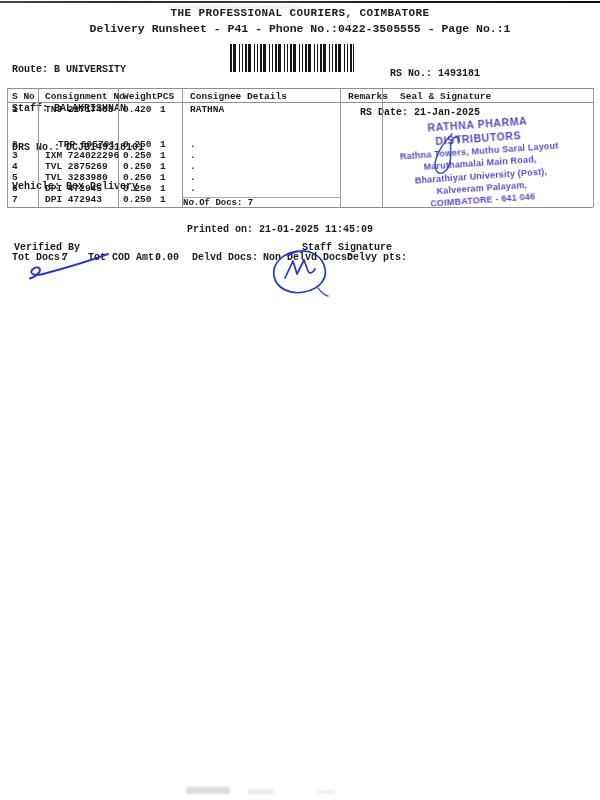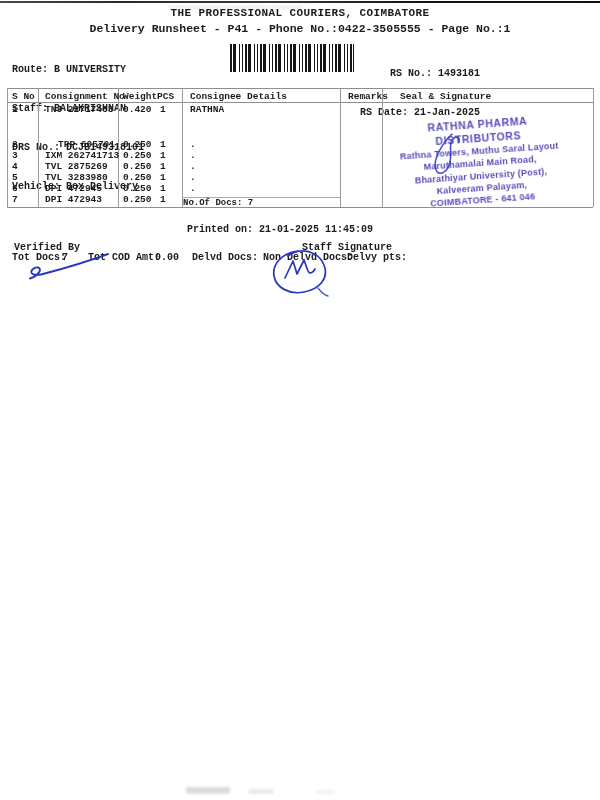--- a/index.html
+++ b/index.html
@@ -104,21 +104,21 @@
   <span class="cell" style="top:16px;left:153px;">1</span>
   <span class="cell" style="top:16px;left:183px;">RATHNA</span>
 
   <span class="cell" style="top:51px;left:5px;">2</span>
   <span class="cell" style="top:51px;left:38px;margin-left:13px;">TRP 605701</span>
   <span class="cell" style="top:51px;left:116px;">0.250</span>
   <span class="cell" style="top:51px;left:153px;">1</span>
   <span class="cell" style="top:51px;left:183px;">.</span>
 
   <span class="cell" style="top:62px;left:5px;">3</span>
-  <span class="cell" style="top:62px;left:38px;">IXM 262741713</span>
+  <span class="cell" style="top:62px;left:38px;">IXM 724022296</span>
   <span class="cell" style="top:62px;left:116px;">0.250</span>
   <span class="cell" style="top:62px;left:153px;">1</span>
   <span class="cell" style="top:62px;left:183px;">.</span>
 
   <span class="cell" style="top:73px;left:5px;">4</span>
   <span class="cell" style="top:73px;left:38px;">TVL 2875269</span>
   <span class="cell" style="top:73px;left:116px;">0.250</span>
   <span class="cell" style="top:73px;left:153px;">1</span>
   <span class="cell" style="top:73px;left:183px;">.</span>
 

